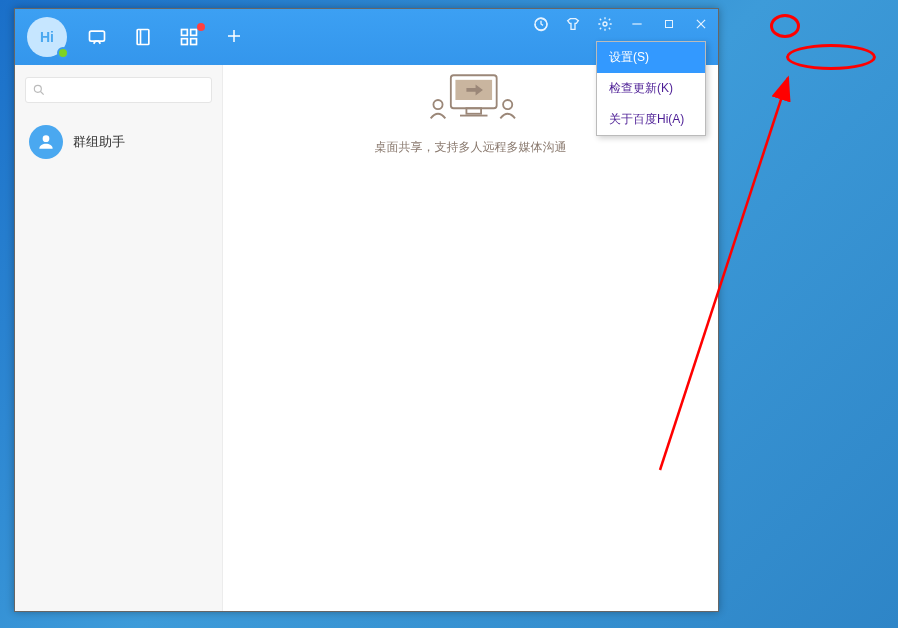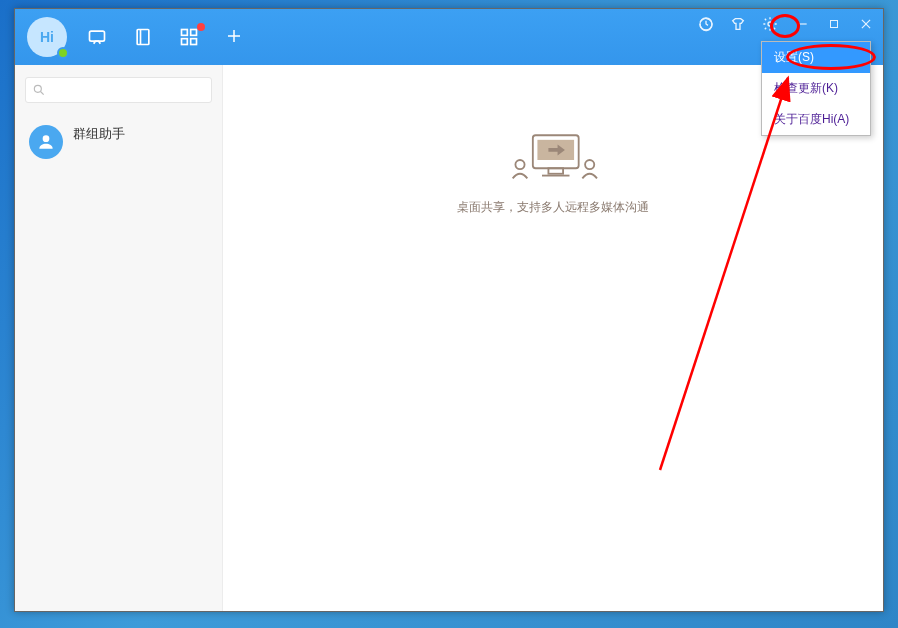--- a/index.html
+++ b/index.html
@@ -8,21 +8,21 @@
       background: linear-gradient(135deg, #1a6fc9 0%, #3d9bd9 50%, #2e85c7 100%);
       width: 898px;
       height: 628px;
       overflow: hidden;
       position: relative;
     }
     .app-window {
       position: absolute;
       top: 8px;
       left: 14px;
-      width: 870px;
+      width: 705px;
       height: 604px;
       background: #fff;
       border: 1px solid #666;
       box-shadow: 0 0 8px rgba(0,0,0,0.3);
       display: flex;
       flex-direction: column;
     }
     .titlebar {
       height: 56px;
       background: linear-gradient(to bottom, #3ca0f3, #3496ec);
@@ -89,38 +89,37 @@
       height: 26px;
       background: #fff;
       border: 1px solid #e5e5e5;
       border-radius: 3px;
       display: flex;
       align-items: center;
       padding: 0 6px;
     }
     .sidebar-item {
       display: flex;
-      align-items: flex-start;
+      align-items: center;
       gap: 10px;
       padding: 10px 14px;
       cursor: pointer;
     }
     .sidebar-avatar {
       width: 34px; height: 34px;
       border-radius: 50%;
       background: #4aa8f0;
       display: flex; align-items: center; justify-content: center;
     }
     .sidebar-label { font-size: 13px; color: #333; }
     .main-content {
       flex: 1;
       display: flex;
       flex-direction: column;
       align-items: center;
-      padding-top: 60px;
       overflow: hidden;
     }
     .feature-block { display: flex; flex-direction: column; align-items: center; margin-bottom: 22px; }
     .feature-img { width: 110px; height: 70px; display:flex; align-items:center; justify-content:center; }
     .feature-caption { font-size: 12px; color: #8a7a6f; margin-top: 4px; }
     .dropdown-menu {
       position: absolute;
       top: 32px;
       right: 12px;
       width: 110px;

